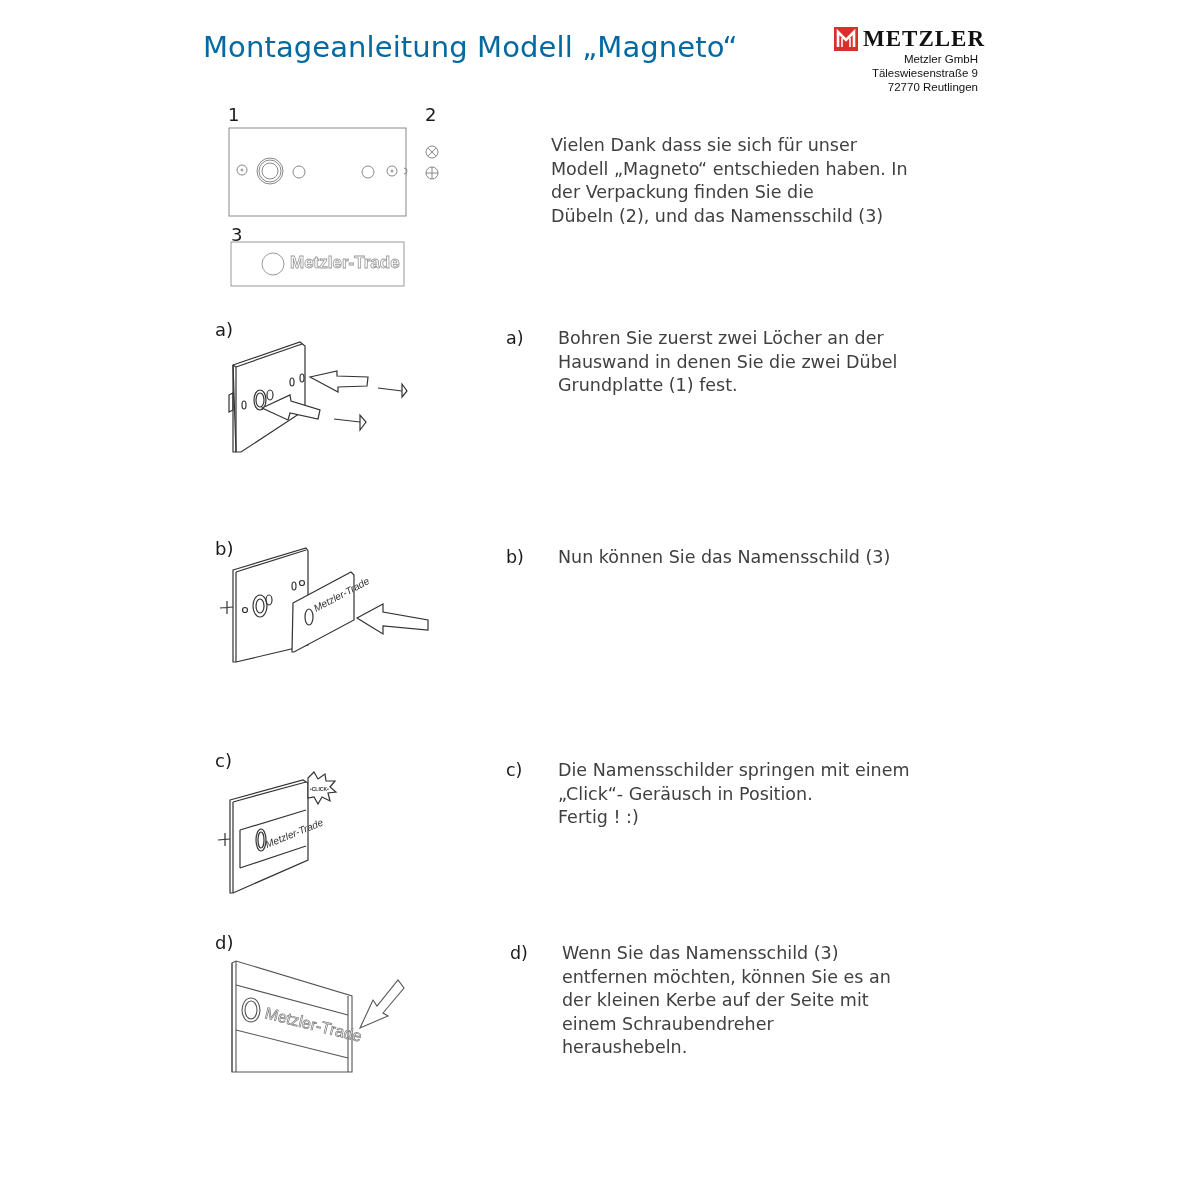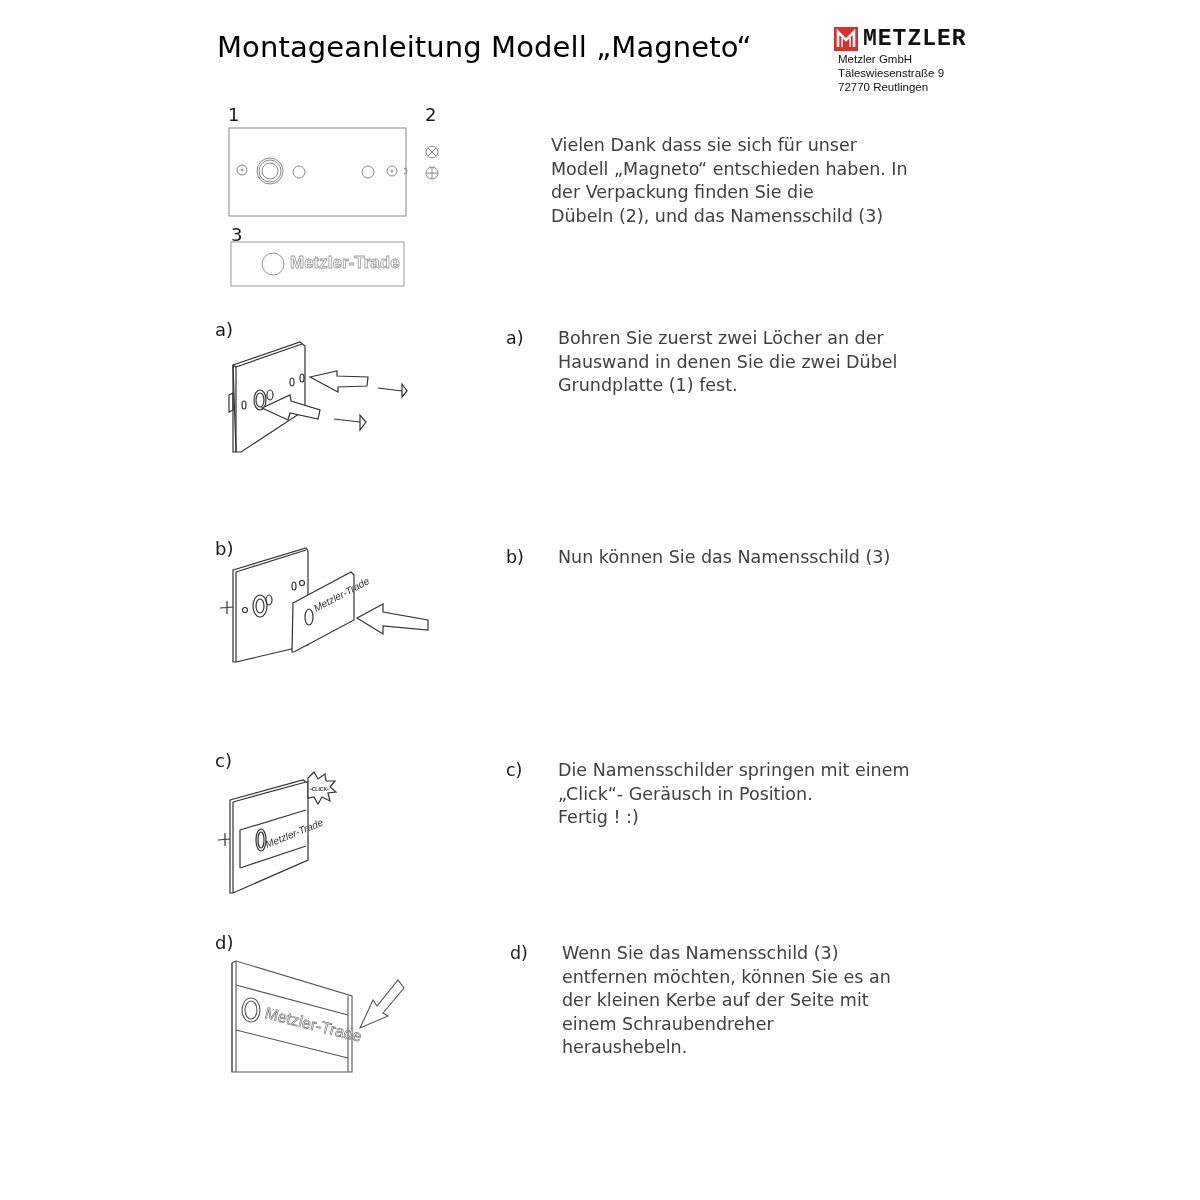--- a/index.html
+++ b/index.html
@@ -1,24 +1,24 @@
 <!DOCTYPE html>
 <html><head>
 <meta charset="utf-8">
 <style>
   html, body { margin: 0; padding: 0; background: #ffffff; }
   body { width: 1200px; height: 1200px; position: relative; overflow: hidden;
          font-family: "DejaVu Sans", sans-serif; color: #1a1a1a; }
   .abs { position: absolute; }
-  .title { left: 217px; top: 30px; font-size: 29px; font-weight: normal; letter-spacing: 0.1px; color: #000000; white-space: nowrap; }
+  .title { left: 203px; top: 30px; font-size: 29px; font-weight: normal; letter-spacing: 0.1px; color: #0369a1; white-space: nowrap; }
   .logo { left: 834px; top: 26px; display: flex; align-items: center; }
   .logo-mark { width: 24px; height: 24px; background: #d9302c; position: relative; }
   .logo-mark svg { position: absolute; left: 0; top: 0; }
-  .logo-text { font-family: Liberation Mono, monospace; font-weight: bold; font-size: 23px; letter-spacing: 1px; margin-left: 5px; color: #111; }
-  .addr { left: 838px; top: 52px; width: 140px; text-align: left; font-family: "Liberation Sans", sans-serif; font-size: 11.5px; line-height: 14px; color: #111; }
+  .logo-text { font-family: Liberation Serif, serif; font-weight: bold; font-size: 23px; letter-spacing: 1px; margin-left: 5px; color: #111; }
+  .addr { left: 838px; top: 52px; width: 140px; text-align: right; font-family: "Liberation Sans", sans-serif; font-size: 11.5px; line-height: 14px; color: #111; }
   .addr div { white-space: nowrap; }
   .step-letter { font-size: 18px; color: #1a1a1a; }
   .para { font-size: 17.5px; line-height: 23.5px; color: #404040; }
   .para div { white-space: nowrap; }
   .num { font-size: 18px; }
   .step-row { display: flex; }
   .step-row .lbl { width: 52px; font-size: 17.5px; line-height: 23.5px; }
   svg { overflow: visible; }
 </style>
 </head>

